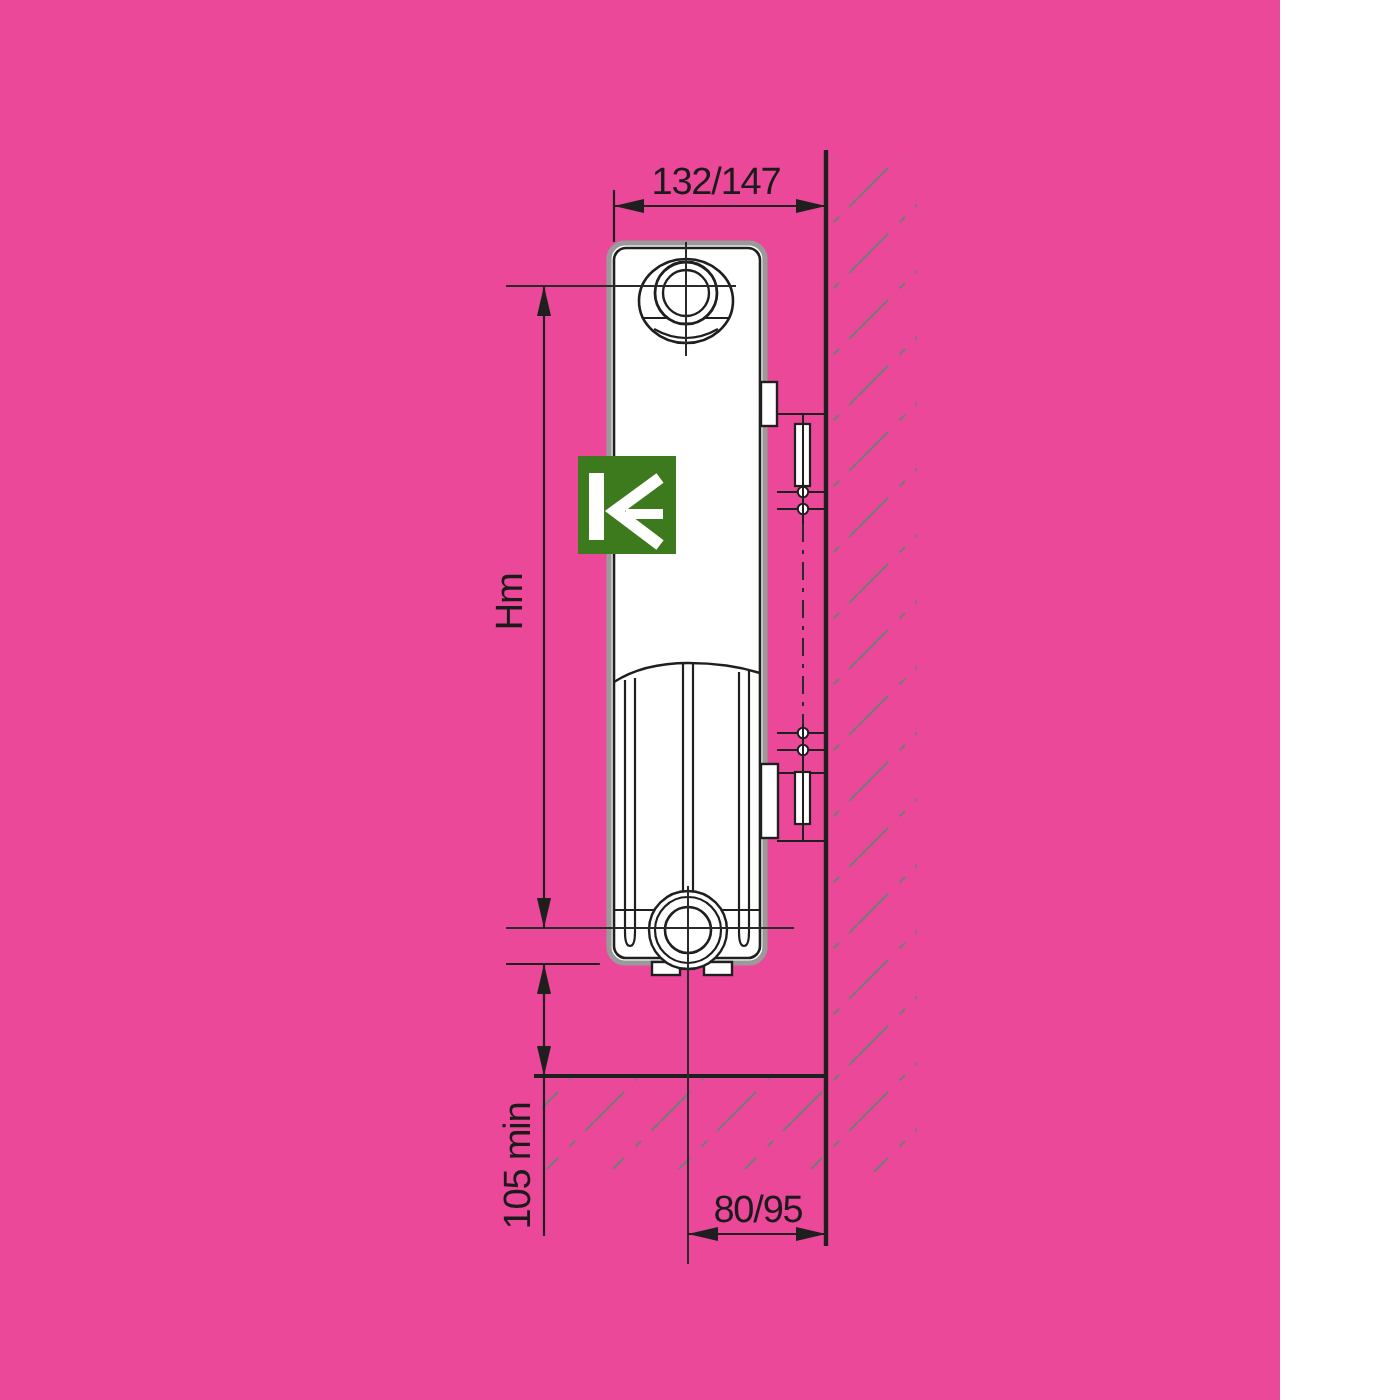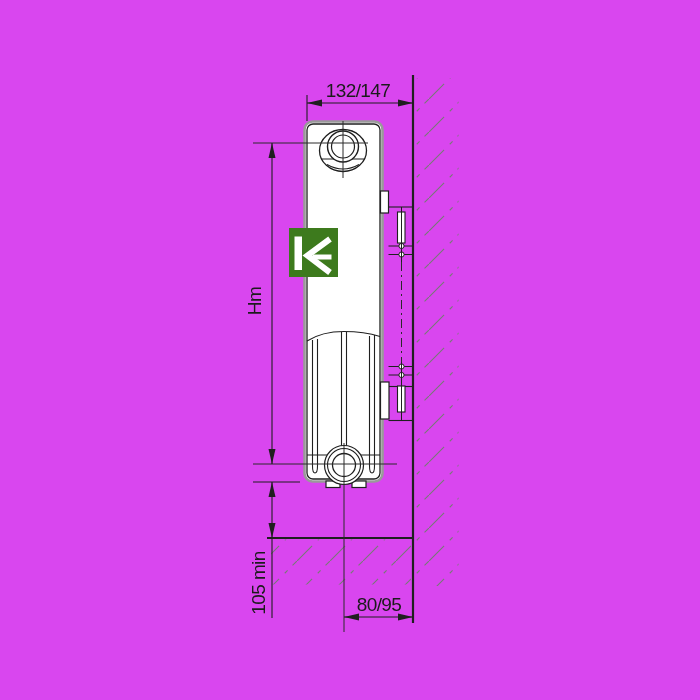--- a/index.html
+++ b/index.html
@@ -1,17 +1,17 @@
 <!DOCTYPE html>
 <html><head>
 <meta charset="utf-8">
 <style>
   html,body { margin:0; padding:0; background:#ffffff; }
   .canvas {
-    width:700px; height:700px; background:#d946ef; position:relative;
+    width:640px; height:700px; background:#ec4899; position:relative;
     font-family:"Liberation Sans", sans-serif;
   }
   svg { display:block; }
   text.dim-text {
     font-family:"Liberation Sans", sans-serif;
     font-size:19px;
     letter-spacing:-0.6px;
     fill:#1b1b1b;
   }
 </style>

